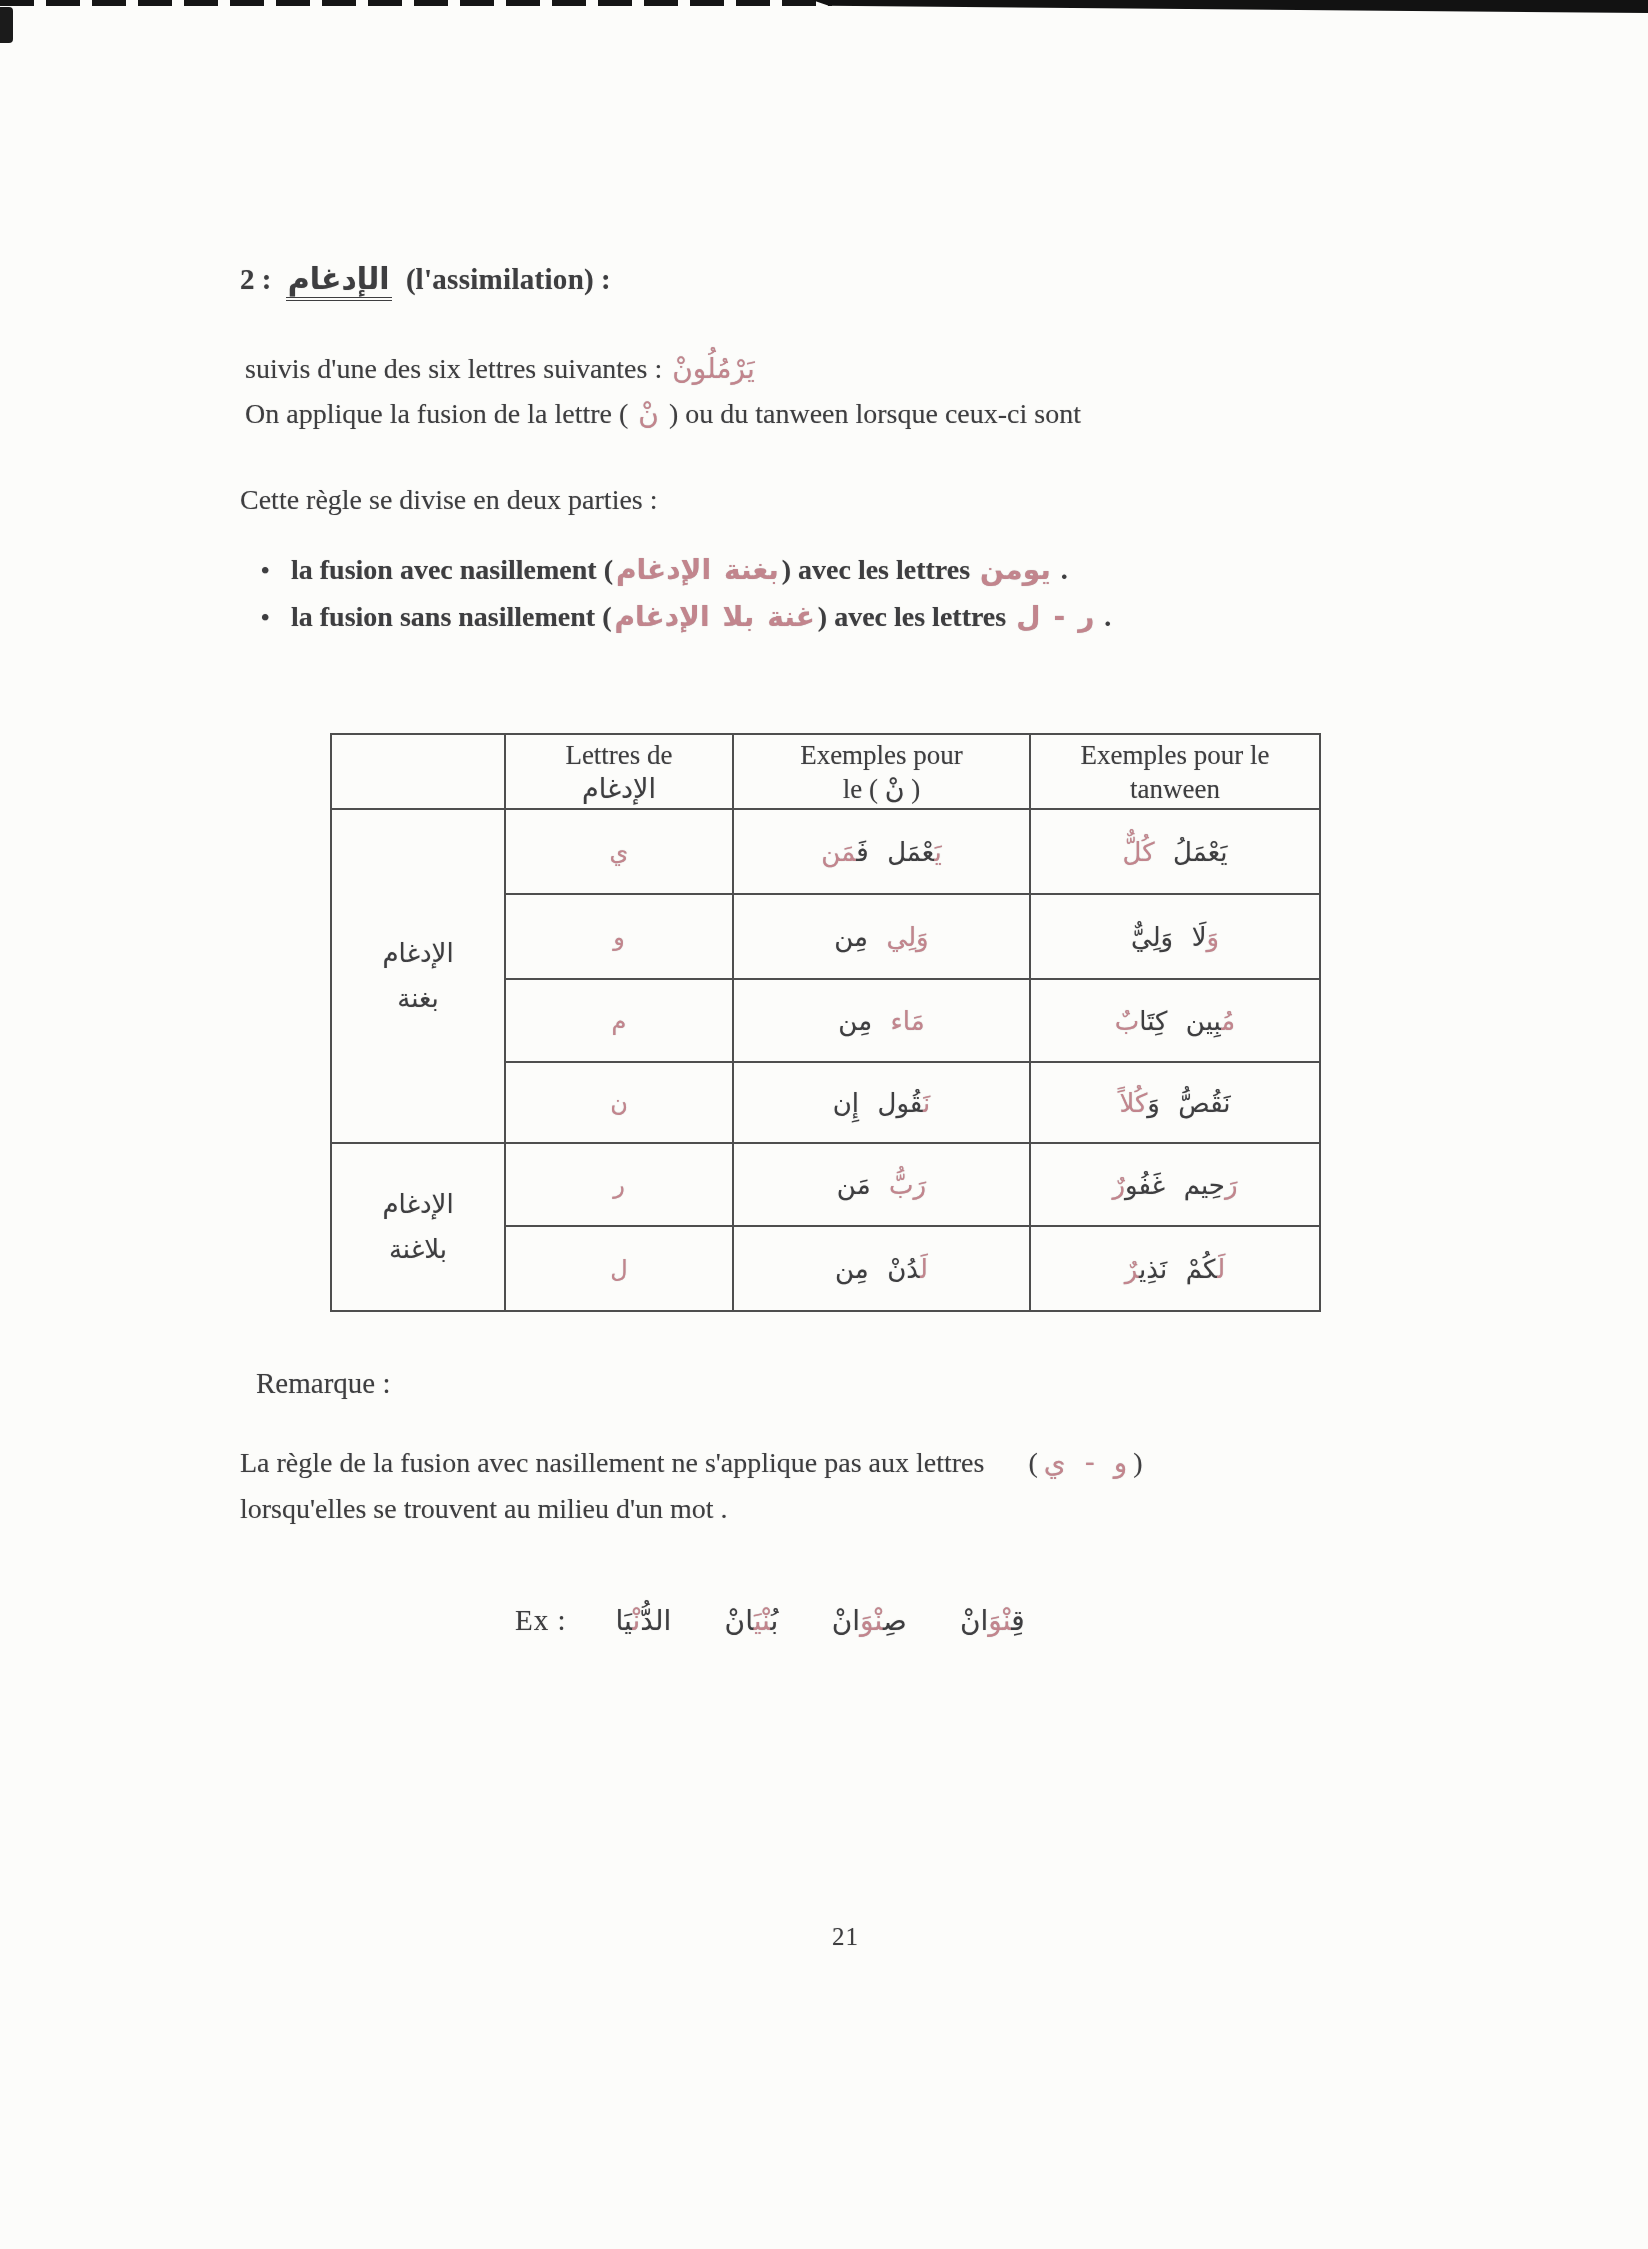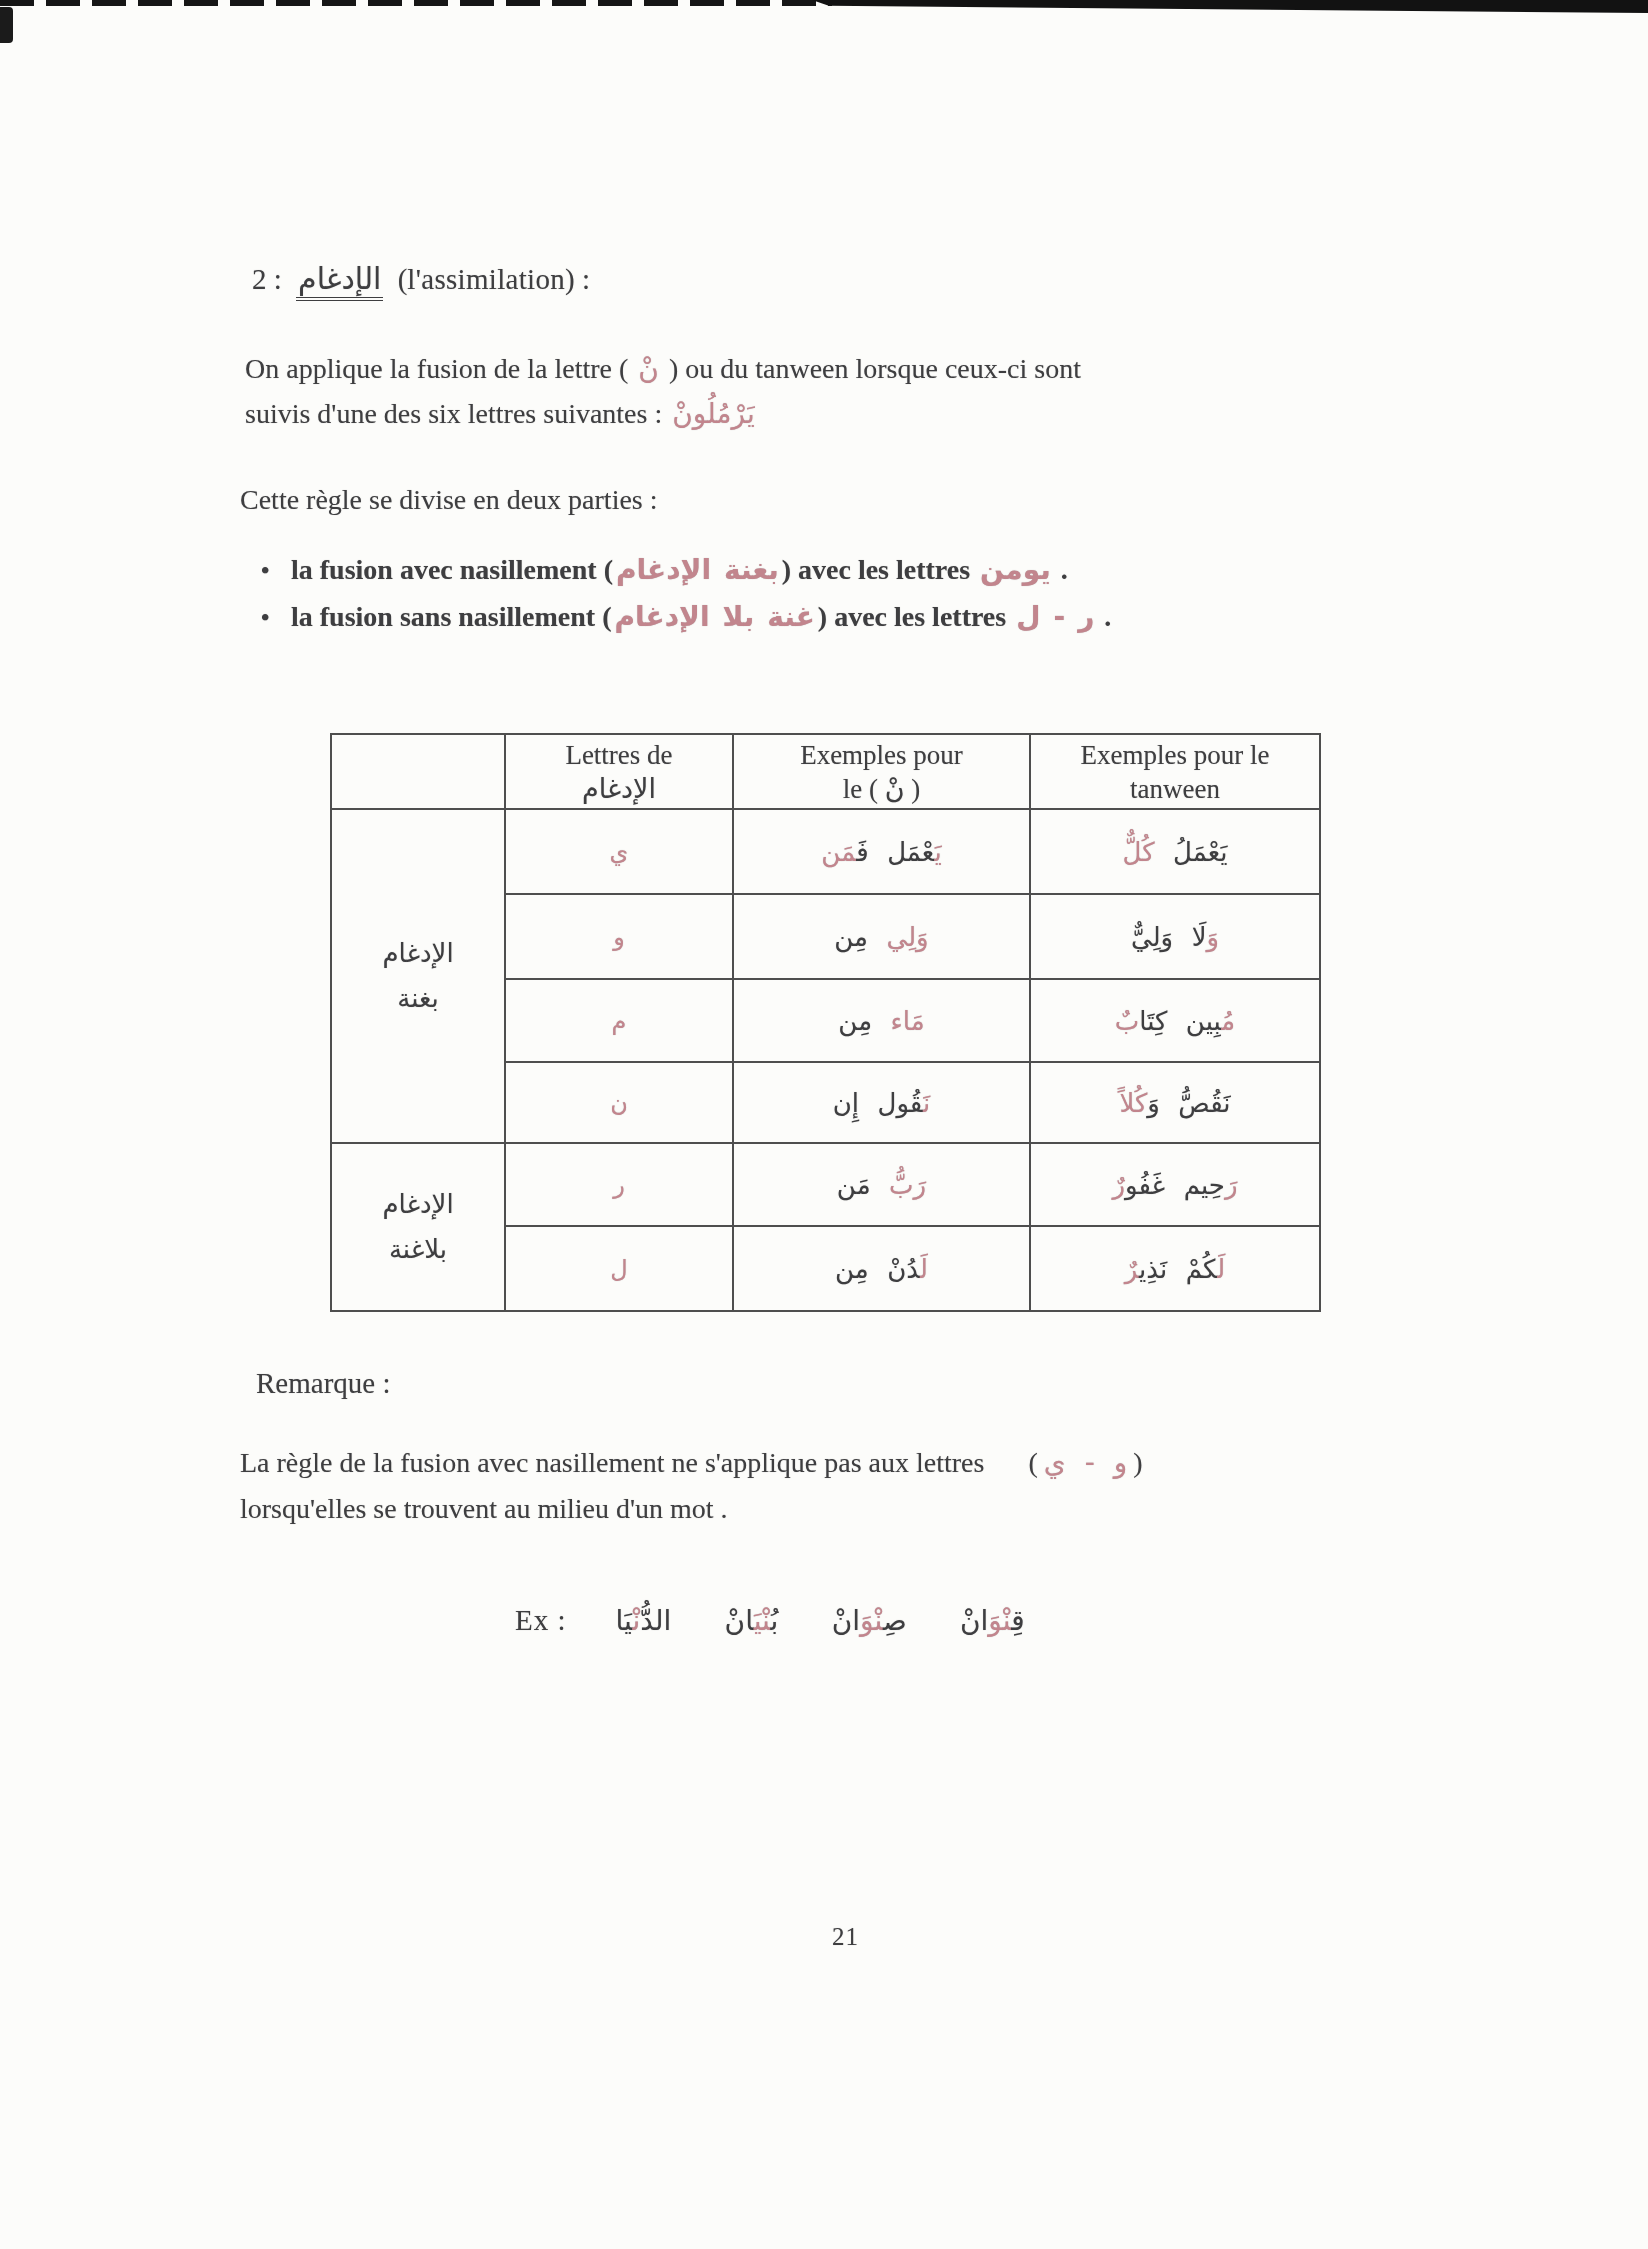--- a/index.html
+++ b/index.html
@@ -19,21 +19,21 @@
   .seg-d{color:#3e3e40;}
   .seg-p{color:#c2858d;}
 
   
   .scan-top-dashes{position:absolute;top:0;left:0;width:832px;height:6px;
     background:repeating-linear-gradient(90deg,#161616 0 34px,rgba(22,22,22,0) 34px 46px);}
   .scan-top-solid{position:absolute;top:0;left:812px;right:0;height:13px;background:#121212;
     clip-path:polygon(0 0,100% 0,100% 100%,2% 45%);}
   .scan-blob{position:absolute;top:7px;left:0;width:13px;height:36px;background:#1b1b1b;border-radius:0 4px 4px 0;}
 
-  .title{position:absolute;left:252px;top:261px;font-size:29px;font-weight:400;letter-spacing:0.3px;}
+  .title{position:absolute;left:240px;top:261px;font-size:29px;font-weight:700;letter-spacing:0.3px;}
   .title .ar-underline{font-size:30px;padding:0 2px 1px 2px;border-bottom:4px double #3e3e40;margin:0 7px;}
 
   .intro{position:absolute;left:245px;top:346px;width:1049px;font-size:28px;line-height:45px;}
 
   .parts-line{position:absolute;left:240px;top:484px;font-size:28px;}
 
   .bullets{position:absolute;left:261px;top:554px;font-size:28px;font-weight:bold;}
   .bullet{margin-bottom:15px;line-height:31px;}
   .bullet .dot{display:inline-block;width:30px;color:#3e3e40;font-size:24px;vertical-align:1px;}
 
@@ -66,22 +66,22 @@
 
   <div class="scan-top-dashes"></div>
   <div class="scan-top-solid"></div>
   <div class="scan-blob"></div>
 
   <div class="title">
     <span>2 : </span><span class="arfont ar-underline">الإدغام</span><span> (l'assimilation) :</span>
   </div>
 
   <div class="intro">
+    <div><span>suivis d'une des six lettres suivantes : </span><span><span class="aw"><span class="seg-p">يَرْمُلُونْ</span></span></span></div>
     <div><span>On applique la fusion de la lettre ( </span><span><span class="aw"><span class="seg-p">نْ</span></span></span><span> ) ou du tanween lorsque ceux-ci sont</span></div>
-    <div><span>suivis d'une des six lettres suivantes : </span><span><span class="aw"><span class="seg-p">يَرْمُلُونْ</span></span></span></div>
   </div>
 
   <div class="parts-line">Cette règle se divise en deux parties :</div>
 
   <div class="bullets">
     <div class="bullet">
       <span class="dot">•</span><span>la fusion avec nasillement (</span><span><span class="aw"><span class="seg-p">الإدغام</span></span> <span class="aw"><span class="seg-p">بغنة</span></span></span><span>) avec les lettres </span><span><span class="aw"><span class="seg-p">يومن</span></span></span><span> .</span>
     </div>
     <div class="bullet">
       <span class="dot">•</span><span>la fusion sans nasillement (</span><span><span class="aw"><span class="seg-p">الإدغام</span></span> <span class="aw"><span class="seg-p">بلا</span></span> <span class="aw"><span class="seg-p">غنة</span></span></span><span>) avec les lettres </span><span><span class="aw"><span class="seg-p">ل</span></span> <span class="aw"><span class="seg-p">-</span></span> <span class="aw"><span class="seg-p">ر</span></span></span><span> .</span>

